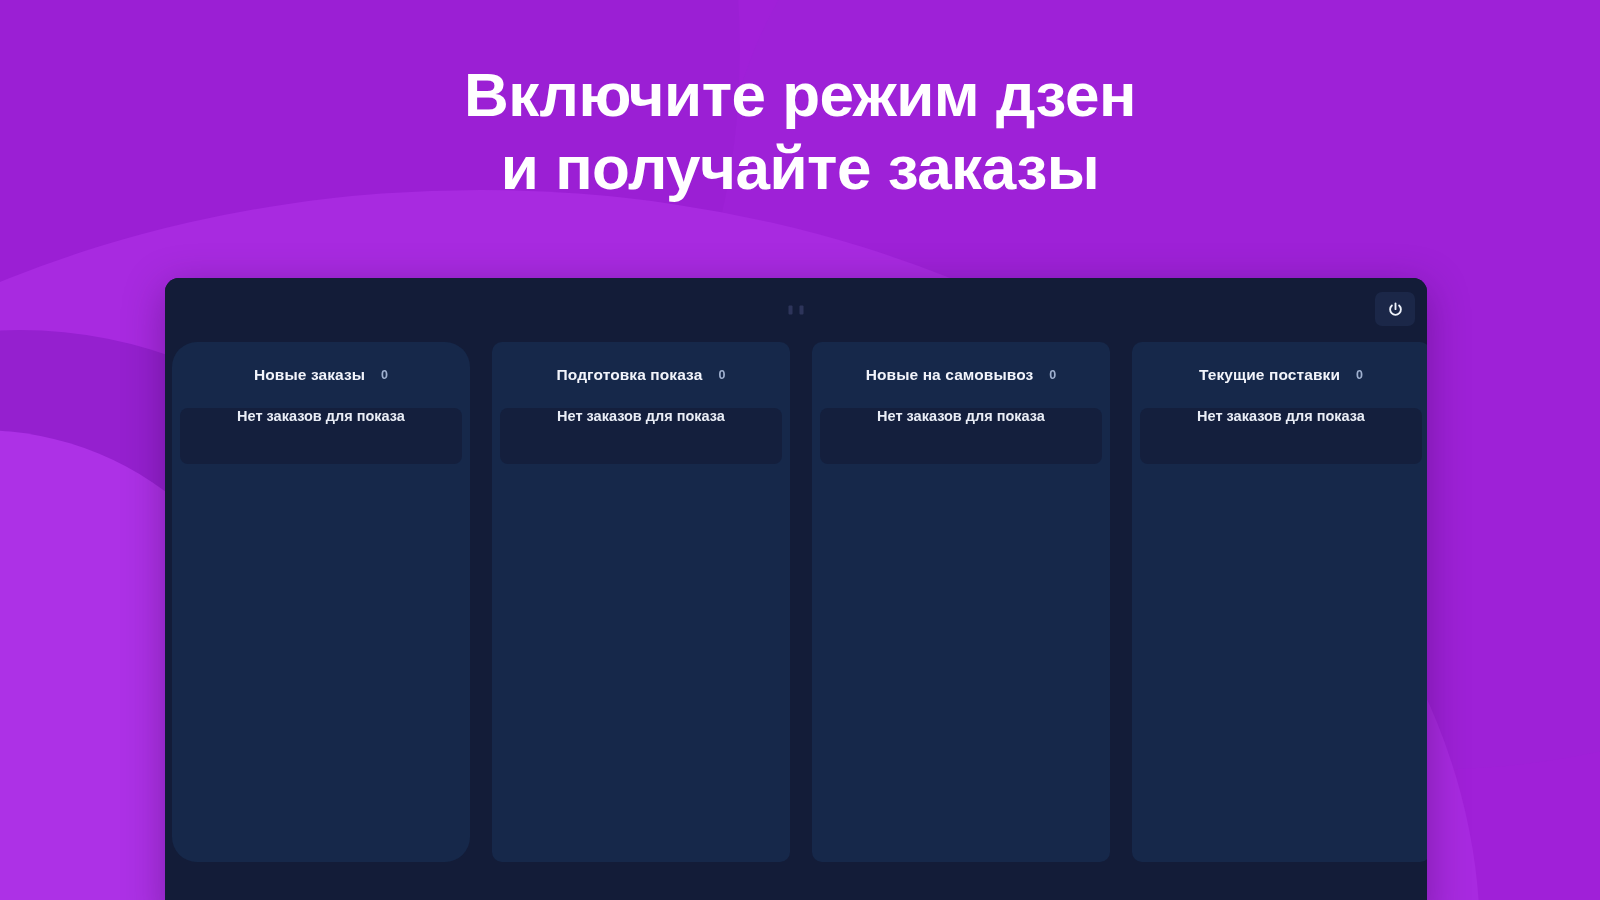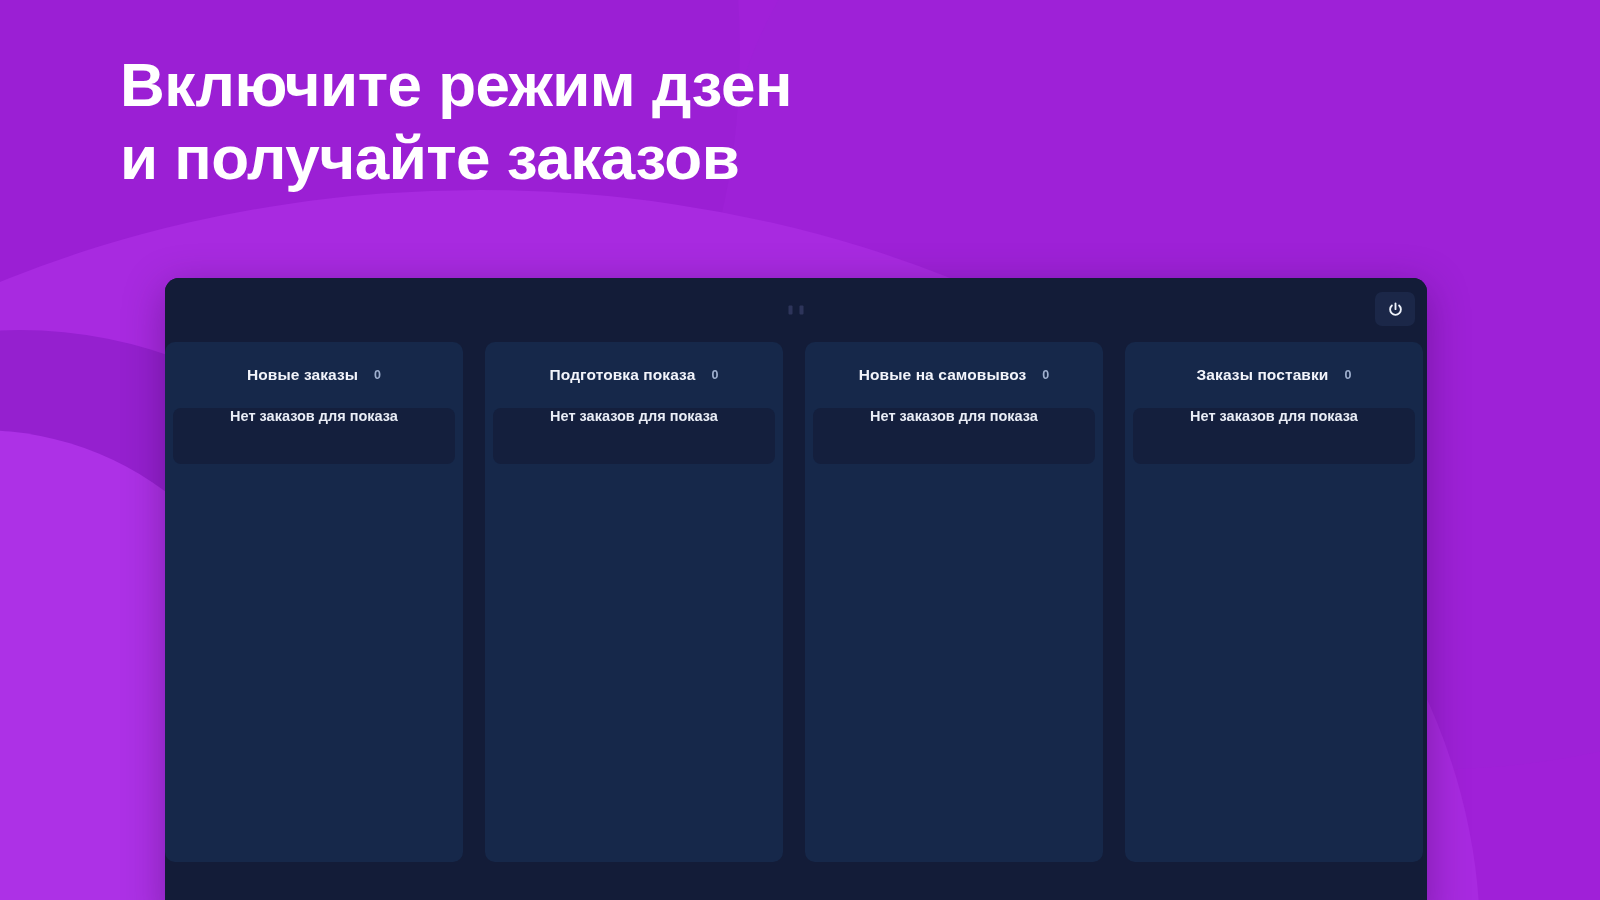--- a/index.html
+++ b/index.html
@@ -55,22 +55,22 @@
     width: 1400px; height: 1100px;
     right: -520px; top: -330px;
     background: #9d22d7;
     opacity: .75;
   }
 
   
   .headline {
     position: absolute;
     left: 0; right: 0;
-    top: 48px;
-    text-align: left;
+    top: 58px;
+    text-align: center;
     color: #ffffff;
     font-size: 62px;
     font-weight: 700;
     line-height: 1.18;
     letter-spacing: -0.5px;
     z-index: 4;
     padding: 0 120px;
   }
   .headline .line { display: block; white-space: nowrap; }
 
@@ -139,21 +139,21 @@
   .column {
     width: 298px;
     flex: 0 0 298px;
     background: #16284a;
     border-radius: 10px;
     height: 520px;
     padding: 0;
     overflow: hidden;
   }
   
-  .column:first-child { margin-left: 0px; }
+  .column:first-child { margin-left: 7px; border-radius: 25px; }
 
   .col-header {
     height: 66px;
     display: flex;
     align-items: center;
     justify-content: center;
     gap: 16px;
     padding: 0 18px;
   }
   .col-title {
@@ -193,21 +193,21 @@
   <div class="bg-layer">
     <div class="arc arc-e"></div>
     <div class="arc arc-a"></div>
     <div class="arc arc-b"></div>
     <div class="arc arc-c"></div>
     <div class="arc arc-d"></div>
   </div>
 
   <div class="headline">
     <span class="line">Включите режим дзен</span>
-    <span class="line">и получайте заказов</span>
+    <span class="line">и получайте заказы</span>
   </div>
 
   <div class="app-window">
 
     <div class="titlebar">
       <div class="titlebar-center">
         <span class="dot"></span>
         <span class="dot"></span>
       </div>
       <button class="power-button">
@@ -247,21 +247,21 @@
           <span class="col-title">Новые на самовывоз</span>
           <span class="col-count">0</span>
         </div>
         <div class="empty-box">
           <span class="empty-text">Нет заказов для показа</span>
         </div>
       </div>
 
       <div class="column">
         <div class="col-header">
-          <span class="col-title">Заказы поставки</span>
+          <span class="col-title">Текущие поставки</span>
           <span class="col-count">0</span>
         </div>
         <div class="empty-box">
           <span class="empty-text">Нет заказов для показа</span>
         </div>
       </div>
 
     </div>
 
   </div>

